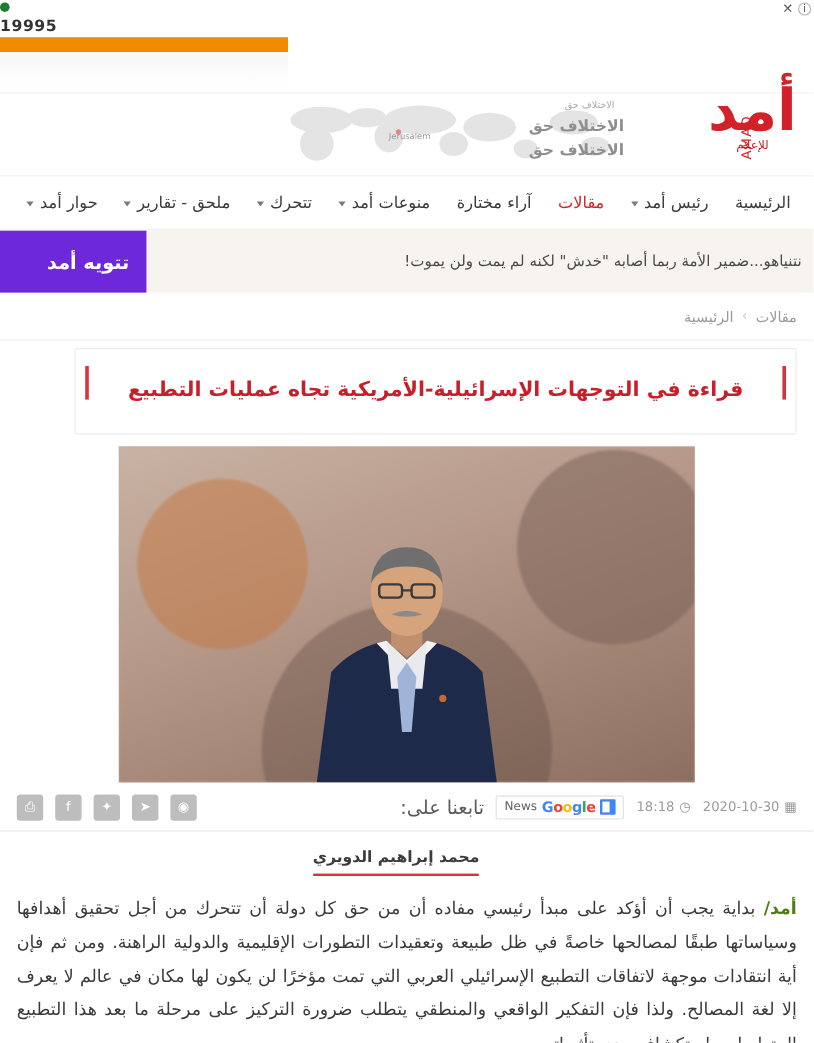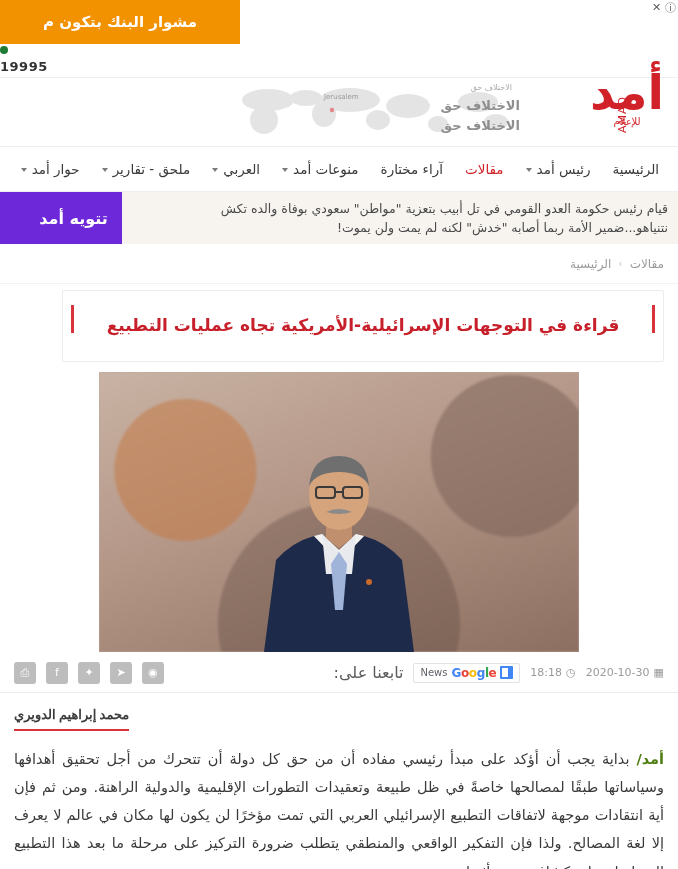--- a/index.html
+++ b/index.html
@@ -142,21 +142,21 @@
     position: absolute;
     right: 16px;
     top: 3px;
     font-size: 8px;
     color: #aaa;
     white-space: nowrap;
   }
   .map-city {
     position: absolute;
     left: 96px;
-    top: 13px;
+    top: 30px;
     font-size: 7px;
     color: #999;
   }
 
   
   .nav-bar {
     height: 46px;
     border-top: 1px solid #eeeeee;
     border-bottom: 1px solid #eeeeee;
     display: flex;
@@ -364,23 +364,22 @@
     display: flex;
     align-items: center;
     justify-content: center;
     font-size: 11px;
     cursor: pointer;
   }
 
   
   .author-row {
     display: flex;
-    justify-content: flex-end;
+    justify-content: center;
     padding: 14px 32px 6px 14px;
-    font-family: Liberation Serif, serif;
   }
   .author-name {
     font-size: 13px;
     font-weight: bold;
     color: #3c3c3c;
     border-bottom: 2px solid #d8323a;
     padding-bottom: 6px;
   }
 
   
@@ -391,23 +390,20 @@
     color: #3a3a3a;
     text-align: justify;
   }
   .lede-mark { color: #4d7c0f; font-weight: bold; }
 </style>
 </head>
 <body>
 
 <div class="ad-strip">
   <div class="ad-banner">
-    <div class="ad-banner-top">
-      <span>مشوار البنك بتكون م</span>
-    </div>
     <div class="ad-banner-bottom">
       <span class="ad-dot"></span>
       <span class="ad-phone">19995</span>
     </div>
   </div>
   <div class="ad-controls">
     <span class="ad-info">i</span>
     <span class="ad-close">✕</span>
   </div>
 </div>
@@ -454,40 +450,39 @@
     <span>مقالات</span>
   </div>
   <div class="nav-item">
     <span>آراء مختارة</span>
   </div>
   <div class="nav-item">
     <span>منوعات أمد</span>
     <i class="caret"></i>
   </div>
   <div class="nav-item">
-    <span>العربي</span>
+    <span>تتحرك</span>
     <i class="caret"></i>
   </div>
   <div class="nav-item">
     <span>ملحق - تقارير</span>
     <i class="caret"></i>
   </div>
   <div class="nav-item">
     <span>حوار أمد</span>
     <i class="caret"></i>
   </div>
   <div class="nav-item">
     <span>ملفات</span>
 
   </div>
 </div>
 
 <div class="ticker">
   <div class="ticker-text">
-    <div>قيام رئيس حكومة العدو القومي في تل أبيب بتعزية "مواطن" سعودي بوفاة والده تكش</div>
     <div>نتنياهو...ضمير الأمة ربما أصابه "خدش" لكنه لم يمت ولن يموت!</div>
   </div>
   <div class="ticker-label">تتويه أمد</div>
 </div>
 
 <div class="breadcrumb">
   <span>مقالات</span>
   <span class="sep">›</span>
   <span>الرئيسية</span>
 </div>

